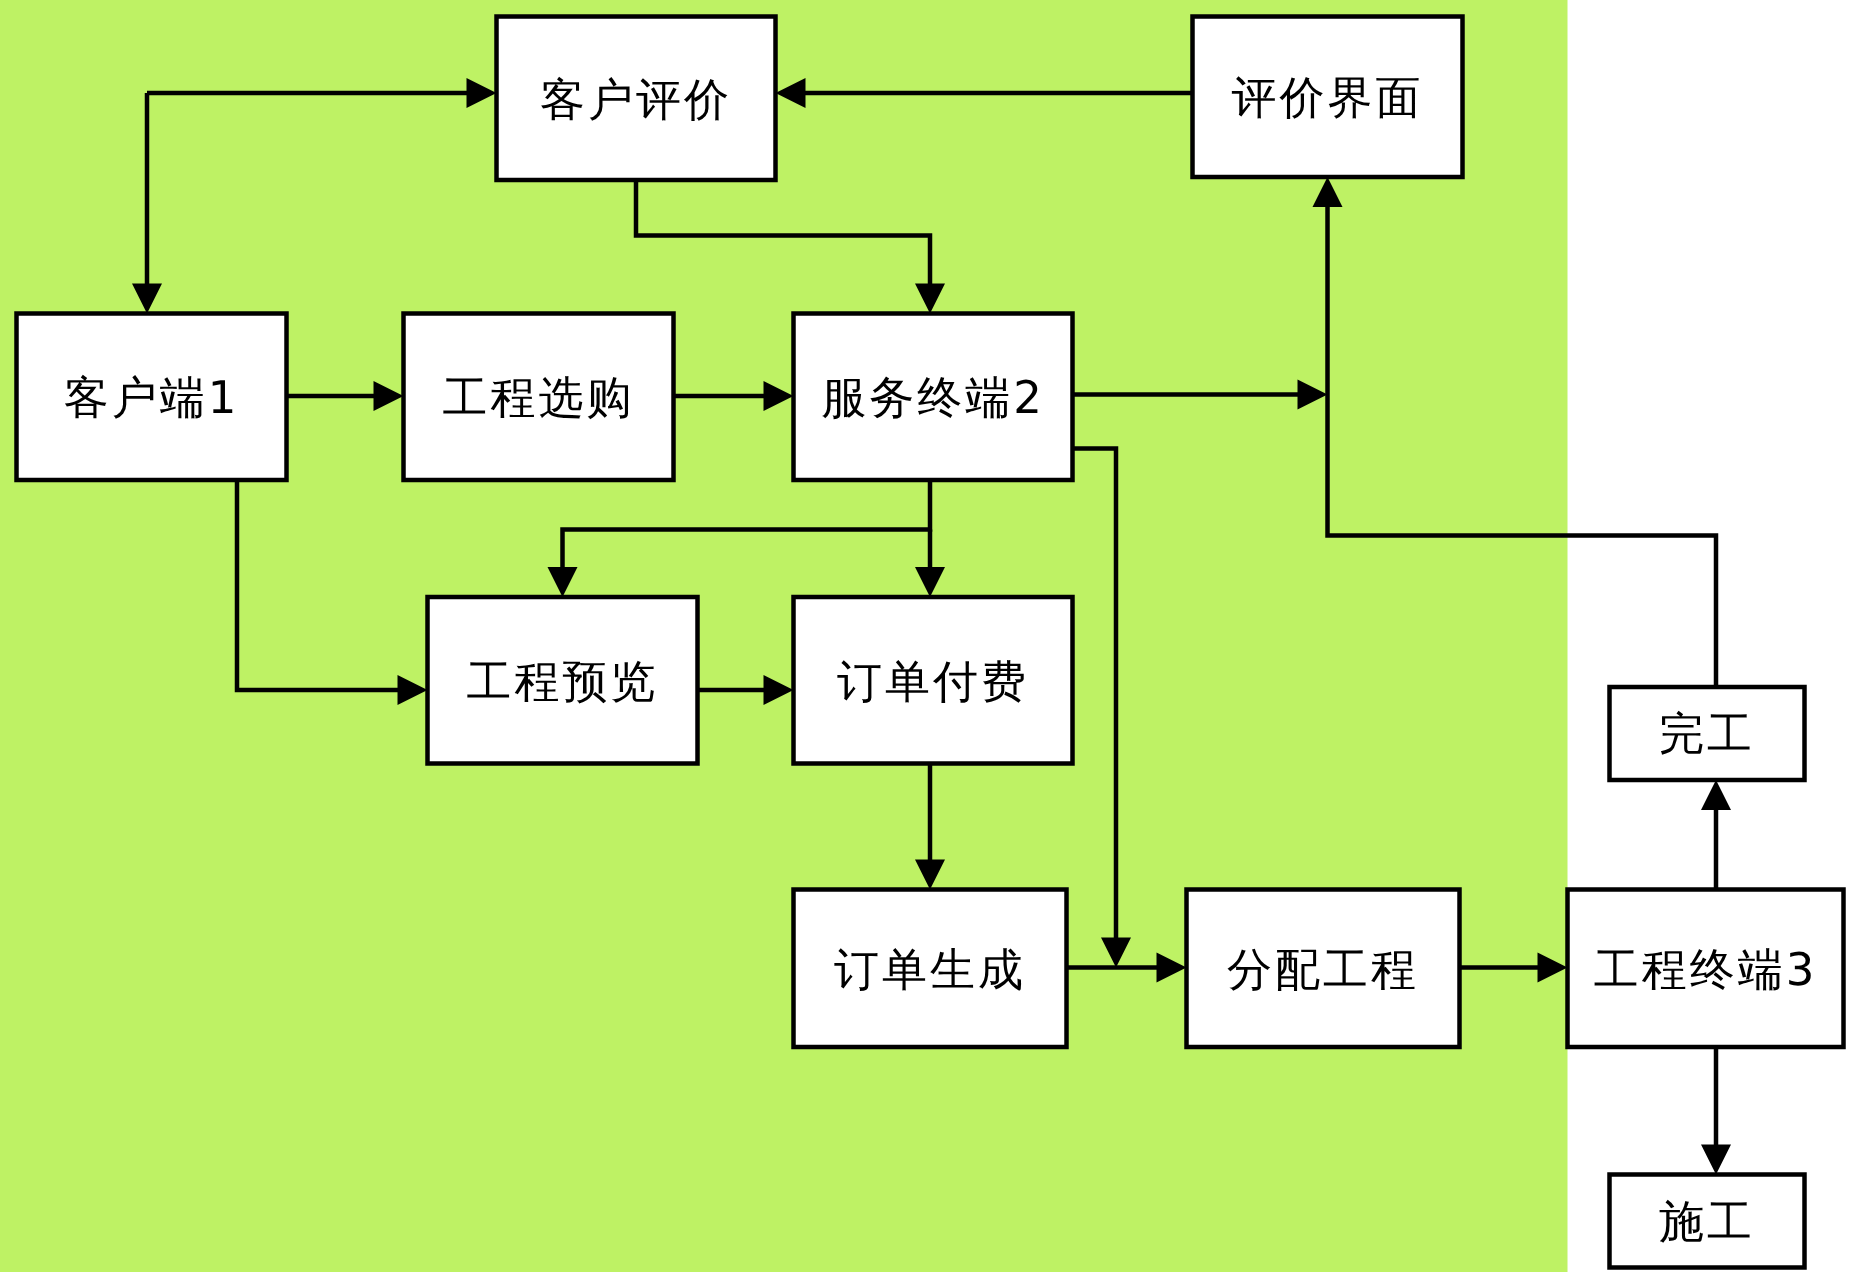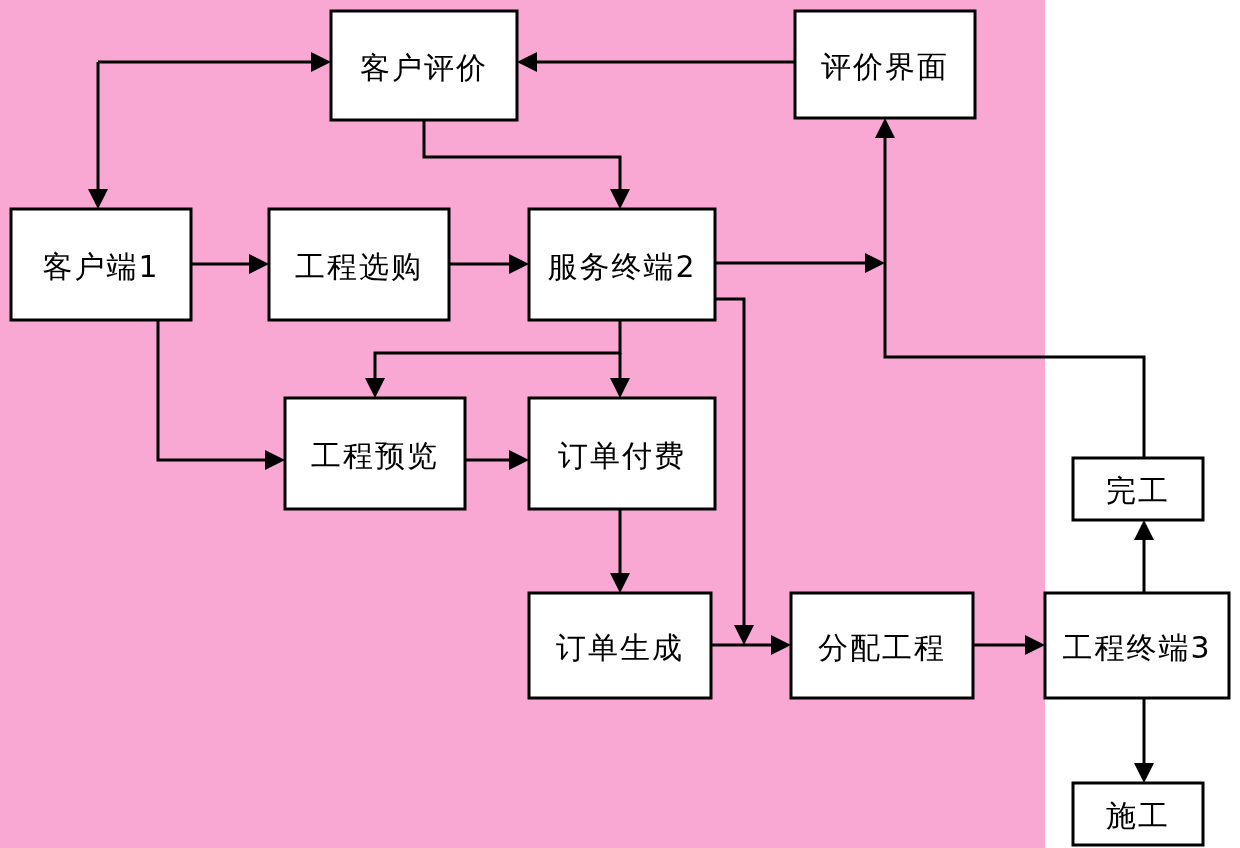--- a/index.html
+++ b/index.html
@@ -10,21 +10,21 @@
   body {
     width: 1240px;
     height: 848px;
     font-family: "DejaVu Sans", "Liberation Sans", sans-serif;
     overflow: hidden;
   }
   #diagram-root {
     position: relative;
     width: 1045px;
     height: 848px;
-    background: #f9a8d4;
+    background: #bef264;
   }
   svg#flow-svg {
     position: absolute;
     left: 0;
     top: 0;
     width: 1240px;
     height: 848px;
   }
   .node-rect {
     fill: #ffffff;

